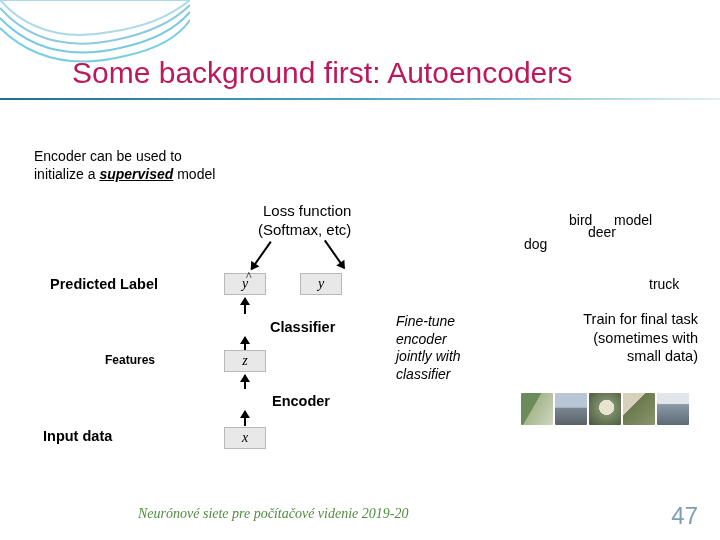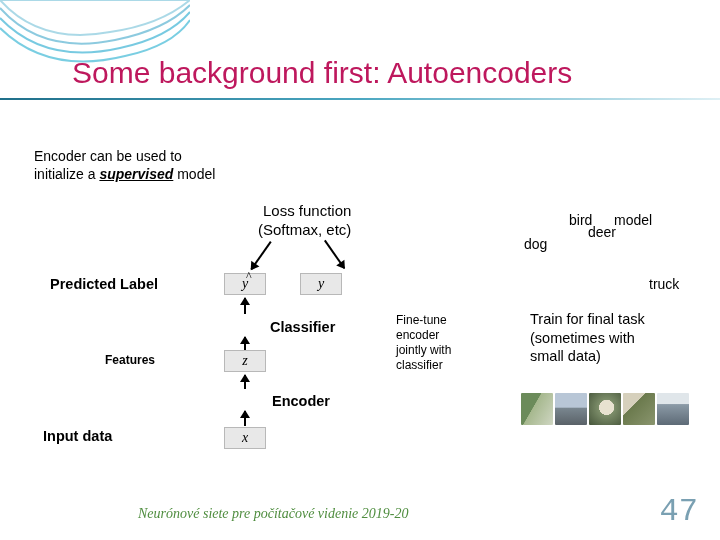--- a/index.html
+++ b/index.html
@@ -13,24 +13,24 @@
   .labels-row { position:absolute; top:215px; left:520px; font-size:14px; }
   .labels-row span { display:inline-block; }
   .arrow-v { position:absolute; width:2px; background:#000; }
   .arrow-v::before { content:""; position:absolute; left:-4px; top:-1px; border-left:5px solid transparent; border-right:5px solid transparent; border-bottom:8px solid #000; }
   .pred-lbl { position:absolute; top:276px; left:50px; font-size:14.5px; font-weight:700; }
   .var-box { position:absolute; width:42px; height:22px; background:#e8e8e8; border:1px solid #b8b8b8; text-align:center; font-family:"Times New Roman",serif; font-style:italic; font-size:14px; line-height:20px; }
   .classifier-lbl { position:absolute; top:319px; left:270px; font-size:14.5px; font-weight:700; }
   .features-lbl { position:absolute; top:353px; left:105px; font-size:12px; font-weight:700; }
   .encoder-lbl { position:absolute; top:393px; left:272px; font-size:14.5px; font-weight:700; }
   .input-lbl { position:absolute; top:428px; left:43px; font-size:14.5px; font-weight:700; }
-  .finetune { position:absolute; top:313px; left:396px; font-size:12px; line-height:1.25; }
-  .trainfor { position:absolute; top:310px; left:530px; font-size:14.5px; line-height:1.28; text-align:left; width:168px; }
+  .finetune { position:absolute; top:313px; left:396px; font-size:14px; line-height:1.25;font-style:italic; }
+  .trainfor { position:absolute; top:310px; left:530px; font-size:14.5px; line-height:1.28; text-align:right; width:168px; }
   .footer { position:absolute; bottom:18px; left:138px; font-size:14px; color:#4f8d3f; font-family:Liberation Serif, serif; font-style:italic; }
-  .slidenum { position:absolute; bottom:10px; right:22px; font-size:32px; color:#7aa0b2; font-family:Liberation Mono, monospace; }
+  .slidenum { position:absolute; bottom:10px; right:22px; font-size:24px; color:#7aa0b2; font-family:Liberation Sans, sans-serif; }
   .thumbs { position:absolute; top:393px; left:521px; width:172px; height:38px; }
   .thumbs-real { display:flex; gap:2px; }
   .thumb { width:32px; height:32px; border-radius:1px; }
   .diag-line { position:absolute; width:2px; background:#000; transform-origin:top left; }
   .diag-line::after { content:""; position:absolute; bottom:-1px; left:-4px; border-left:5px solid transparent; border-right:5px solid transparent; border-top:8px solid #000; }
   .hat { position:relative; }
   .hat::after { content:"^"; position:absolute; left:4px; top:-10px; font-style:normal; font-size:12px; }
 </style>
 </head>
 <body>

